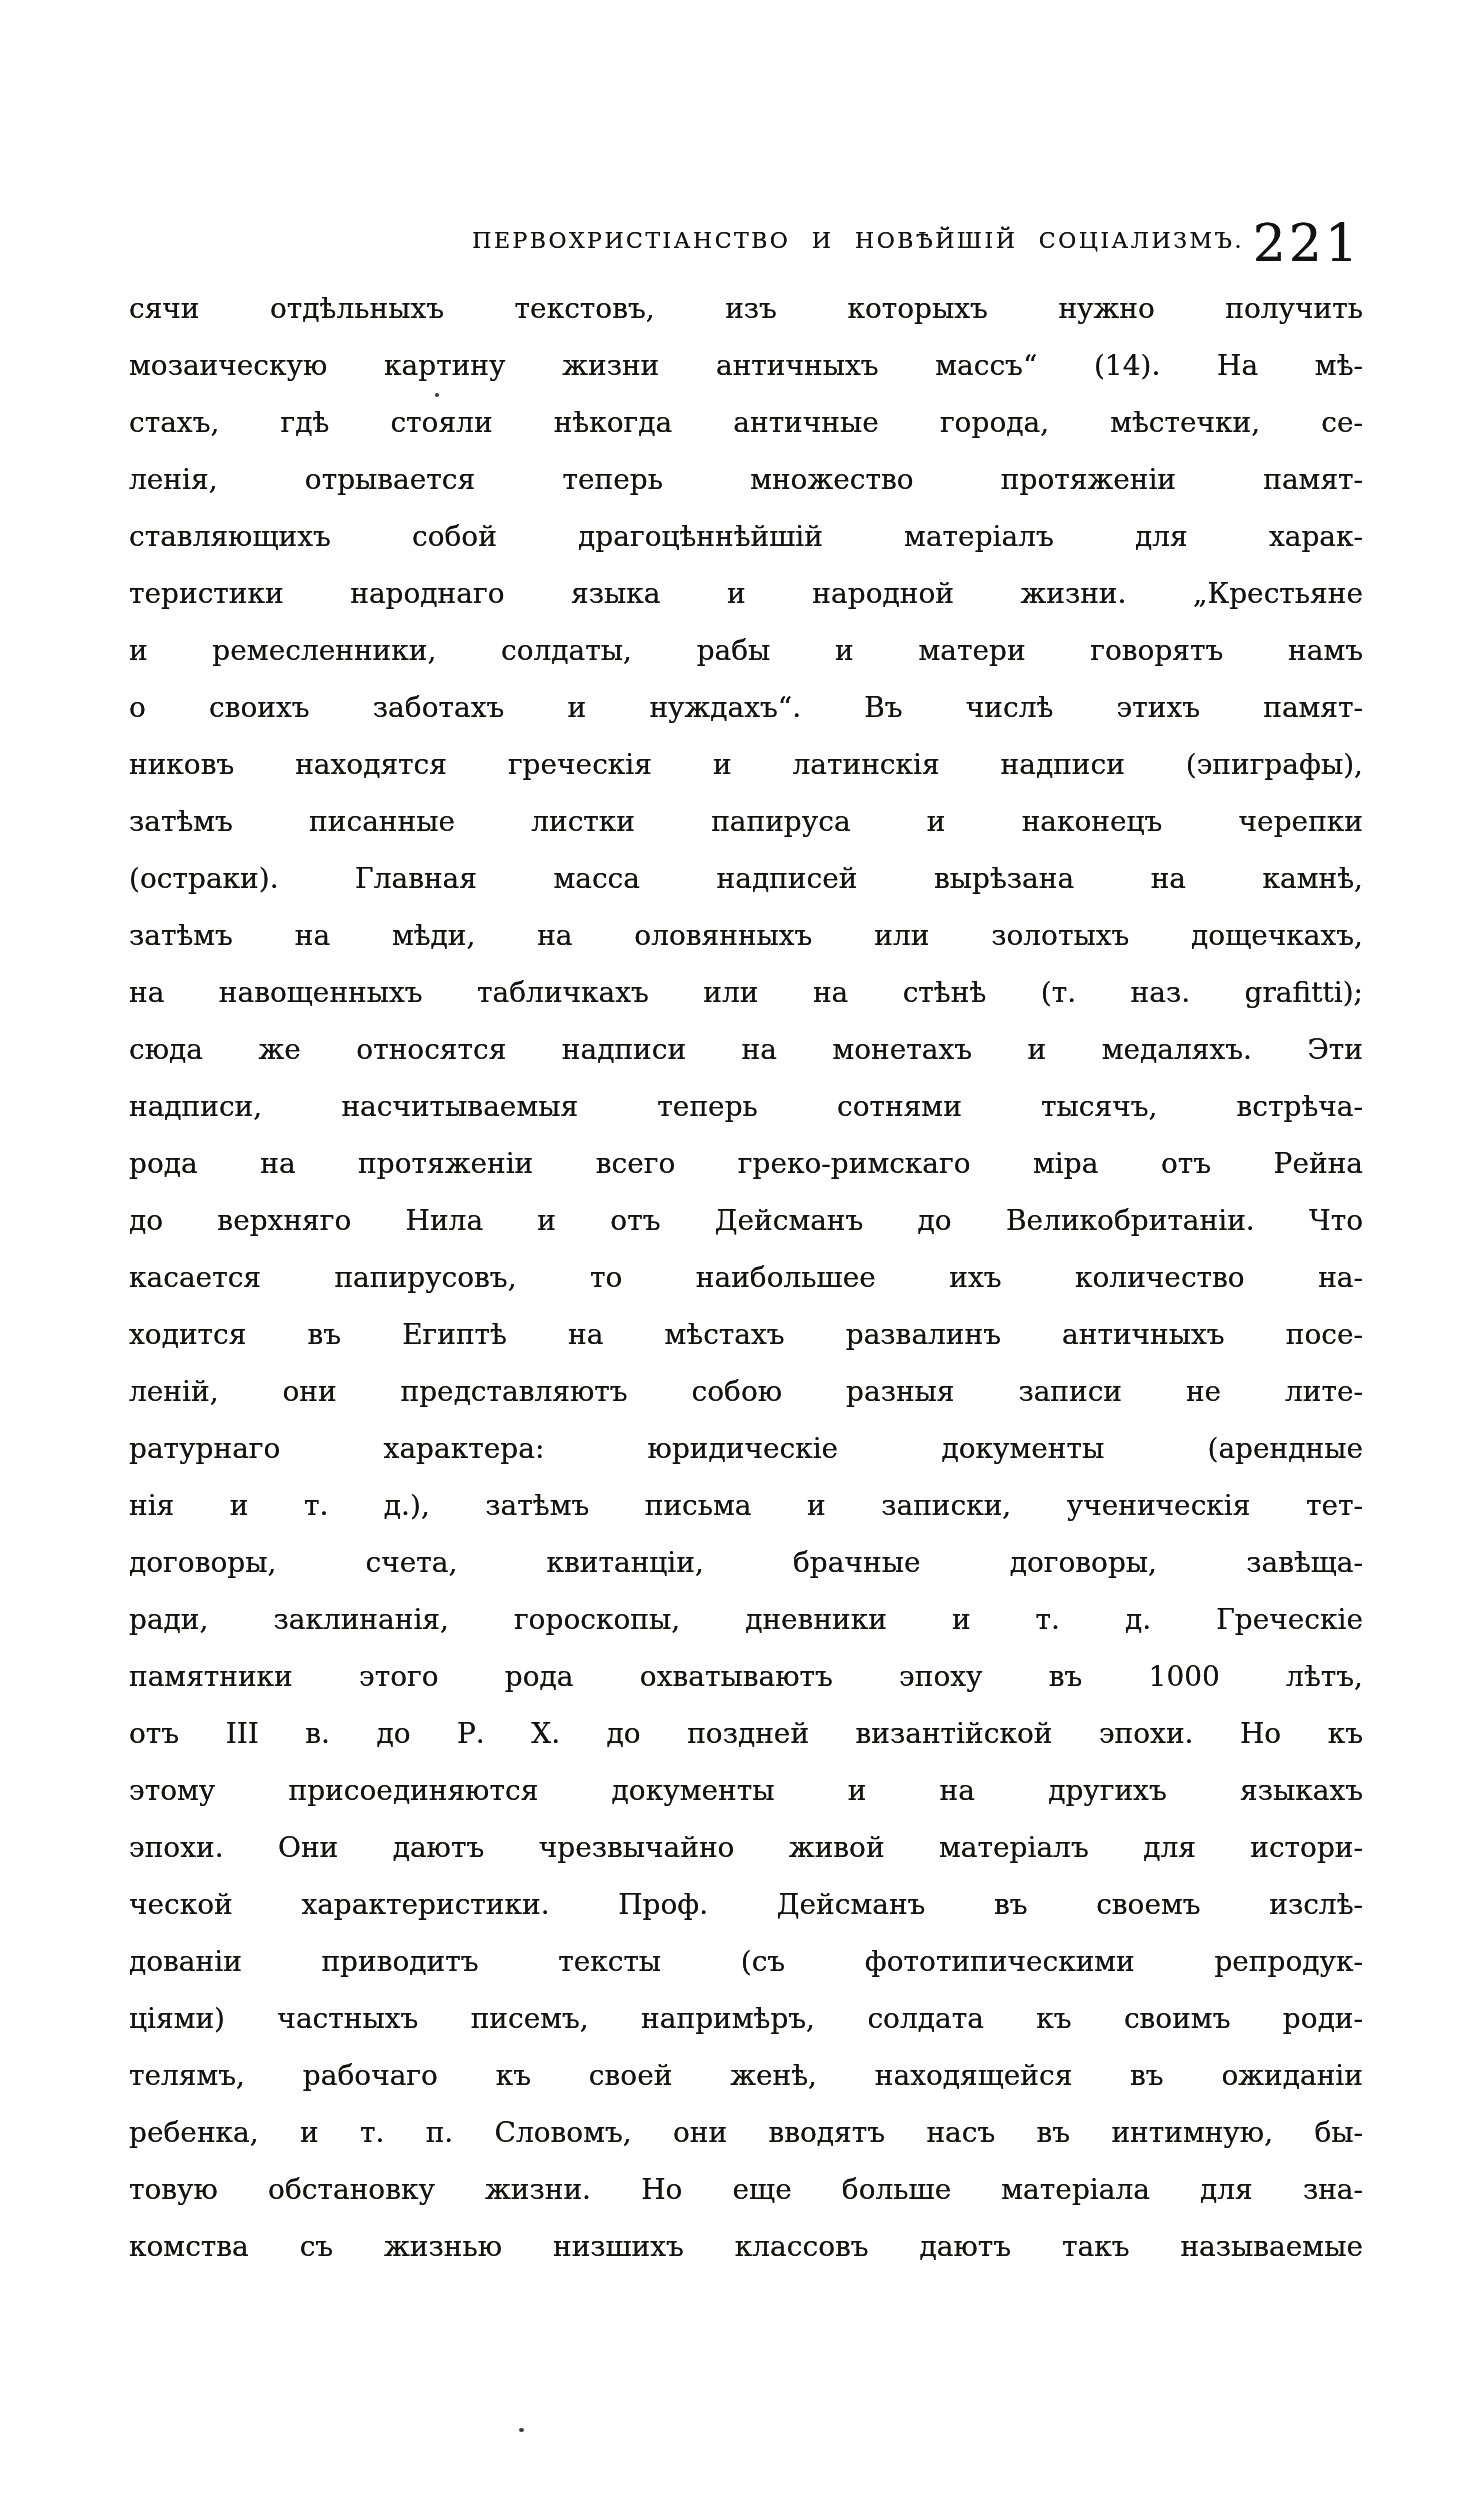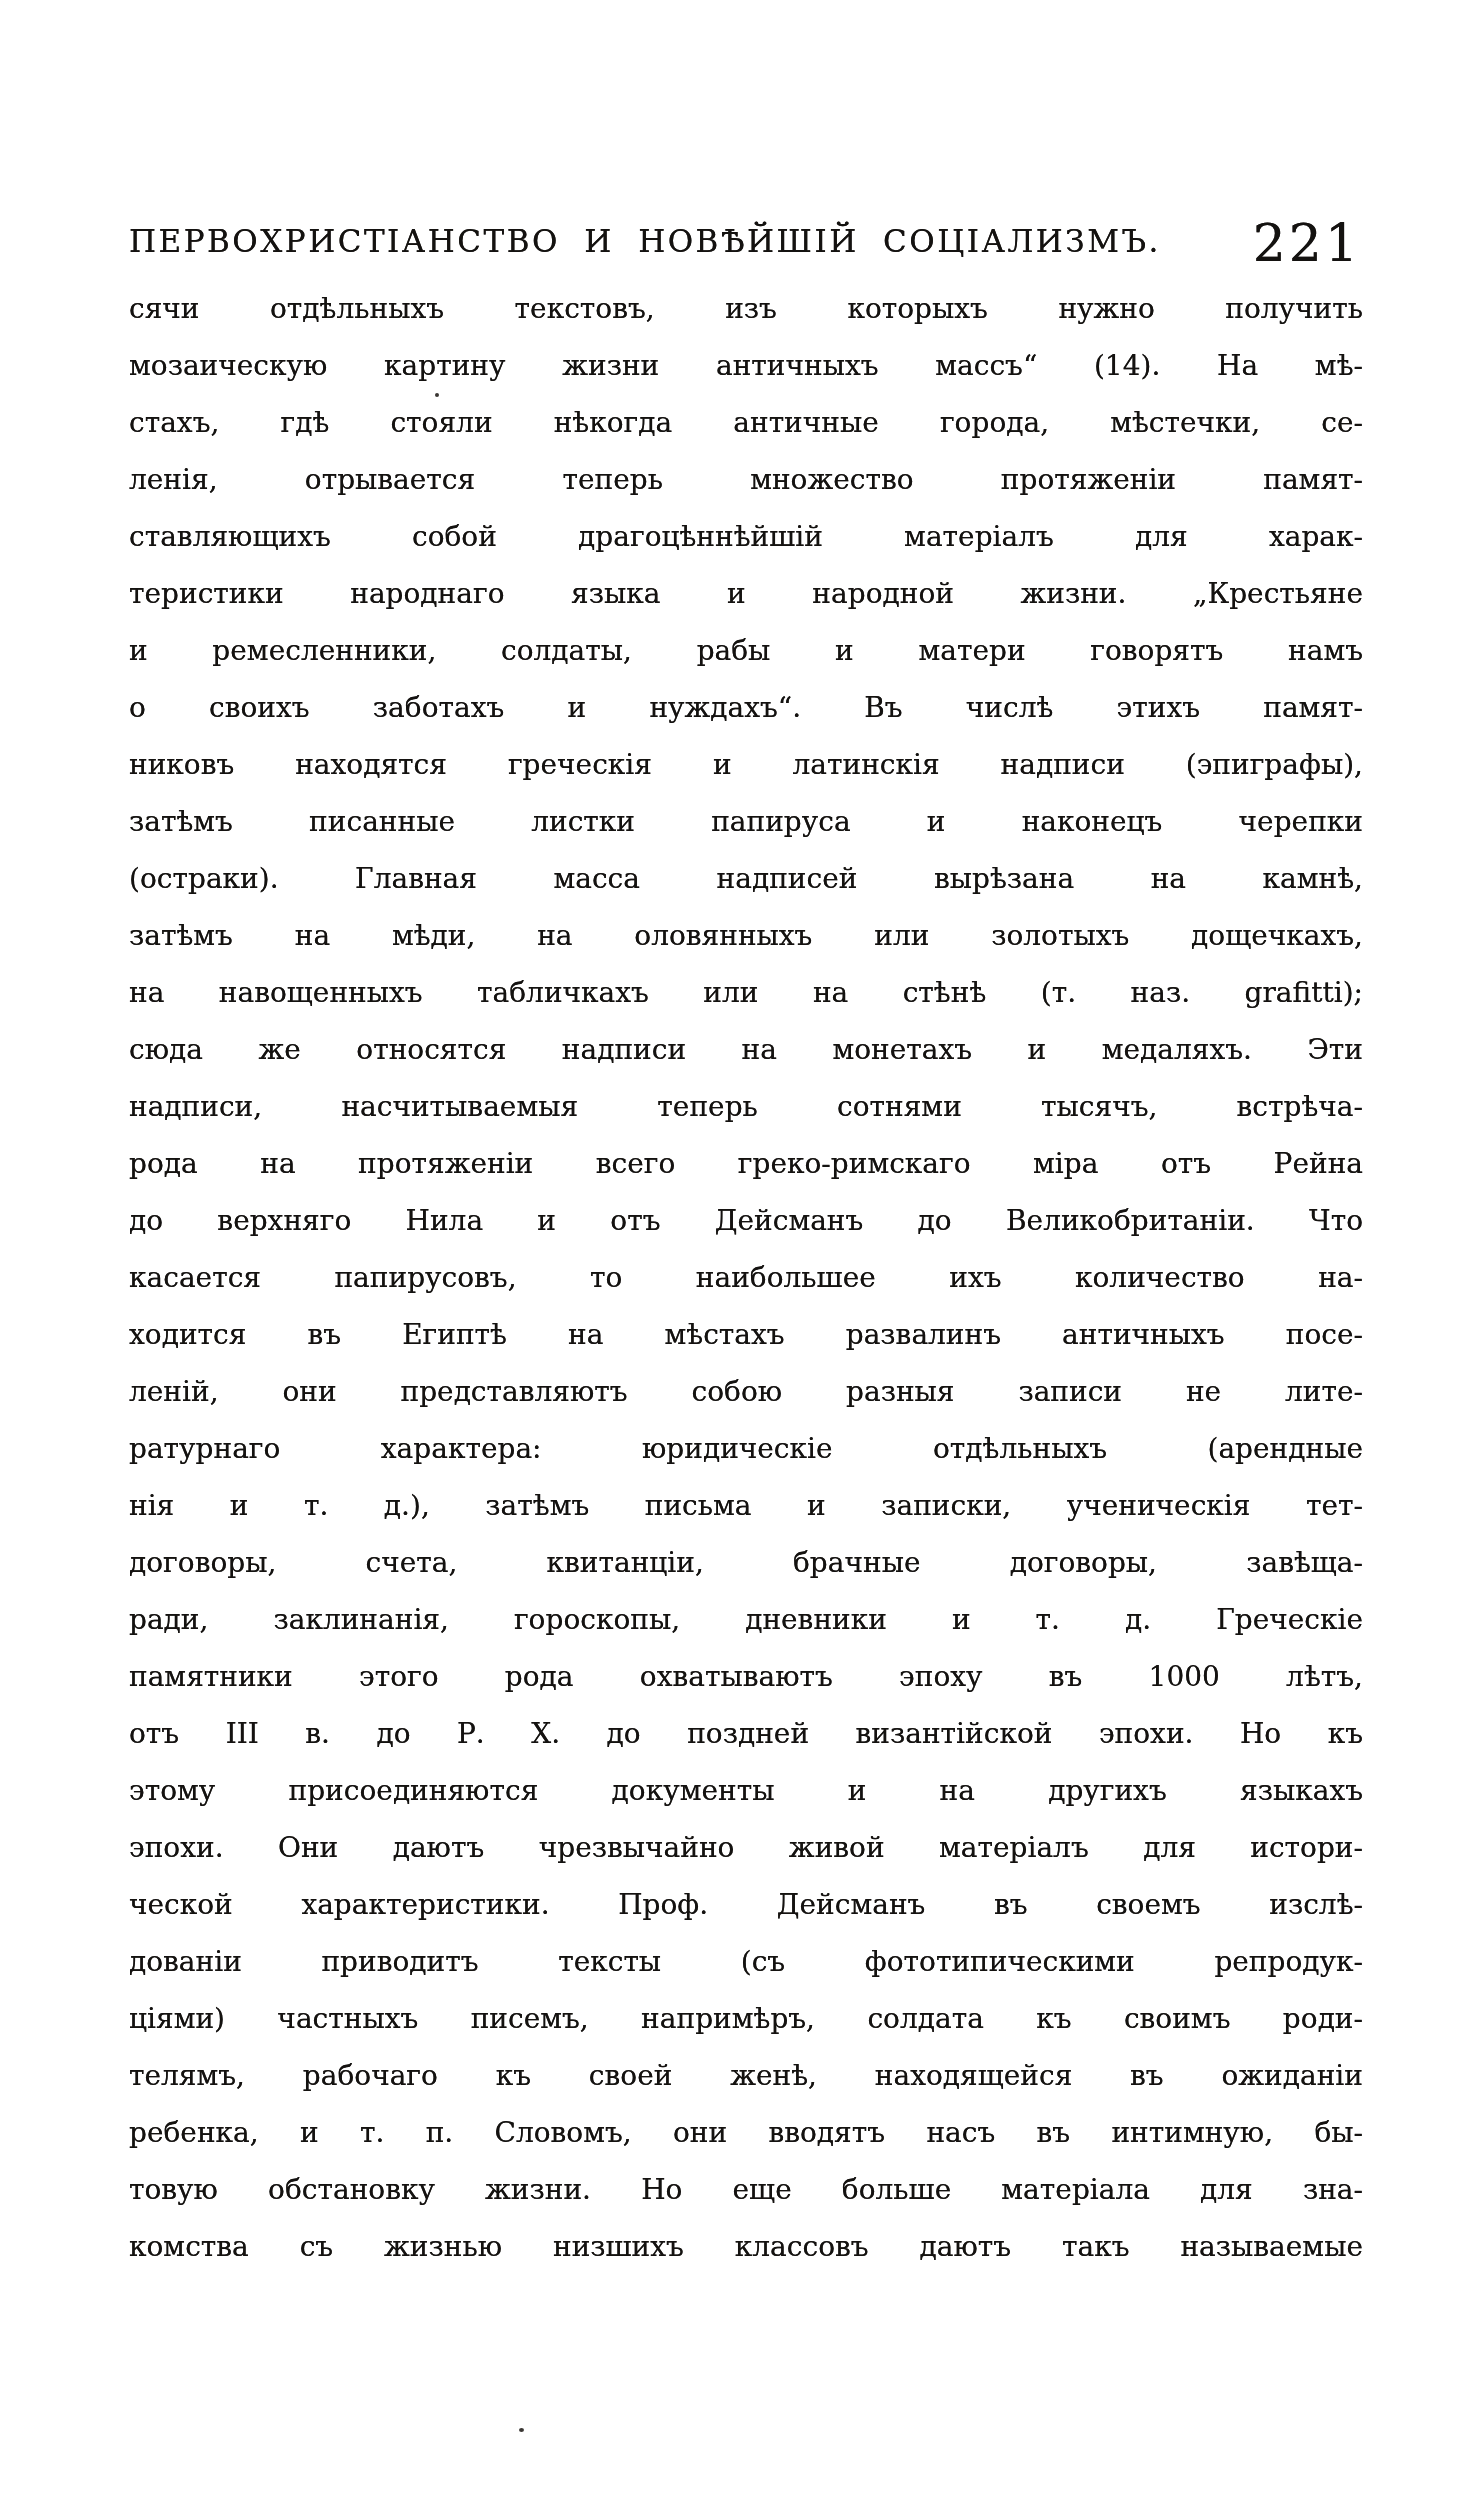--- a/index.html
+++ b/index.html
@@ -21,22 +21,22 @@
     top: 213px;
     left: 129px;
     width: 1234px;
     height: 46px;
   }
   .header-title {
     position: absolute;
     left: 0;
     right: 119px;
     bottom: 2px;
-    text-align: left;
-    font-size: 31px;
+    text-align: right;
+    font-size: 22px;
     line-height: 32px;
     letter-spacing: 2.5px;
     word-spacing: 12px;
     white-space: nowrap;
     text-shadow: 0 0 0.5px rgba(20,18,16,0.85);
   }
   .header-page-number {
     position: absolute;
     right: 2px;
     bottom: -6px;
@@ -92,21 +92,21 @@
     <div class="line">(остраки). Главная масса надписей вырѣзана на камнѣ,</div>
     <div class="line">затѣмъ на мѣди, на оловянныхъ или золотыхъ дощечкахъ,</div>
     <div class="line">на навощенныхъ табличкахъ или на стѣнѣ (т. наз. grafitti);</div>
     <div class="line">сюда же относятся надписи на монетахъ и медаляхъ. Эти</div>
     <div class="line">надписи, насчитываемыя теперь сотнями тысячъ, встрѣча-</div>
     <div class="line">рода на протяженіи всего греко-римскаго міра отъ Рейна</div>
     <div class="line">до верхняго Нила и отъ Дейсманъ до Великобританіи. Что</div>
     <div class="line">касается папирусовъ, то наибольшее ихъ количество на-</div>
     <div class="line">ходится въ Египтѣ на мѣстахъ развалинъ античныхъ посе-</div>
     <div class="line">леній, они представляютъ собою разныя записи не лите-</div>
-    <div class="line">ратурнаго характера: юридическіе отдѣльныхъ (арендные</div>
+    <div class="line">ратурнаго характера: юридическіе документы (арендные</div>
     <div class="line">нія и т. д.), затѣмъ письма и записки, ученическія тет-</div>
     <div class="line">договоры, счета, квитанціи, брачные договоры, завѣща-</div>
     <div class="line">ради, заклинанія, гороскопы, дневники и т. д. Греческіе</div>
     <div class="line">памятники этого рода охватываютъ эпоху въ 1000 лѣтъ,</div>
     <div class="line">отъ III в. до Р. Х. до поздней византійской эпохи. Но къ</div>
     <div class="line">этому присоединяются документы и на другихъ языкахъ</div>
     <div class="line">эпохи. Они даютъ чрезвычайно живой матеріалъ для истори-</div>
     <div class="line">ческой характеристики. Проф. Дейсманъ въ своемъ изслѣ-</div>
     <div class="line">дованіи приводитъ тексты (съ фототипическими репродук-</div>
     <div class="line">ціями) частныхъ писемъ, напримѣръ, солдата къ своимъ роди-</div>

